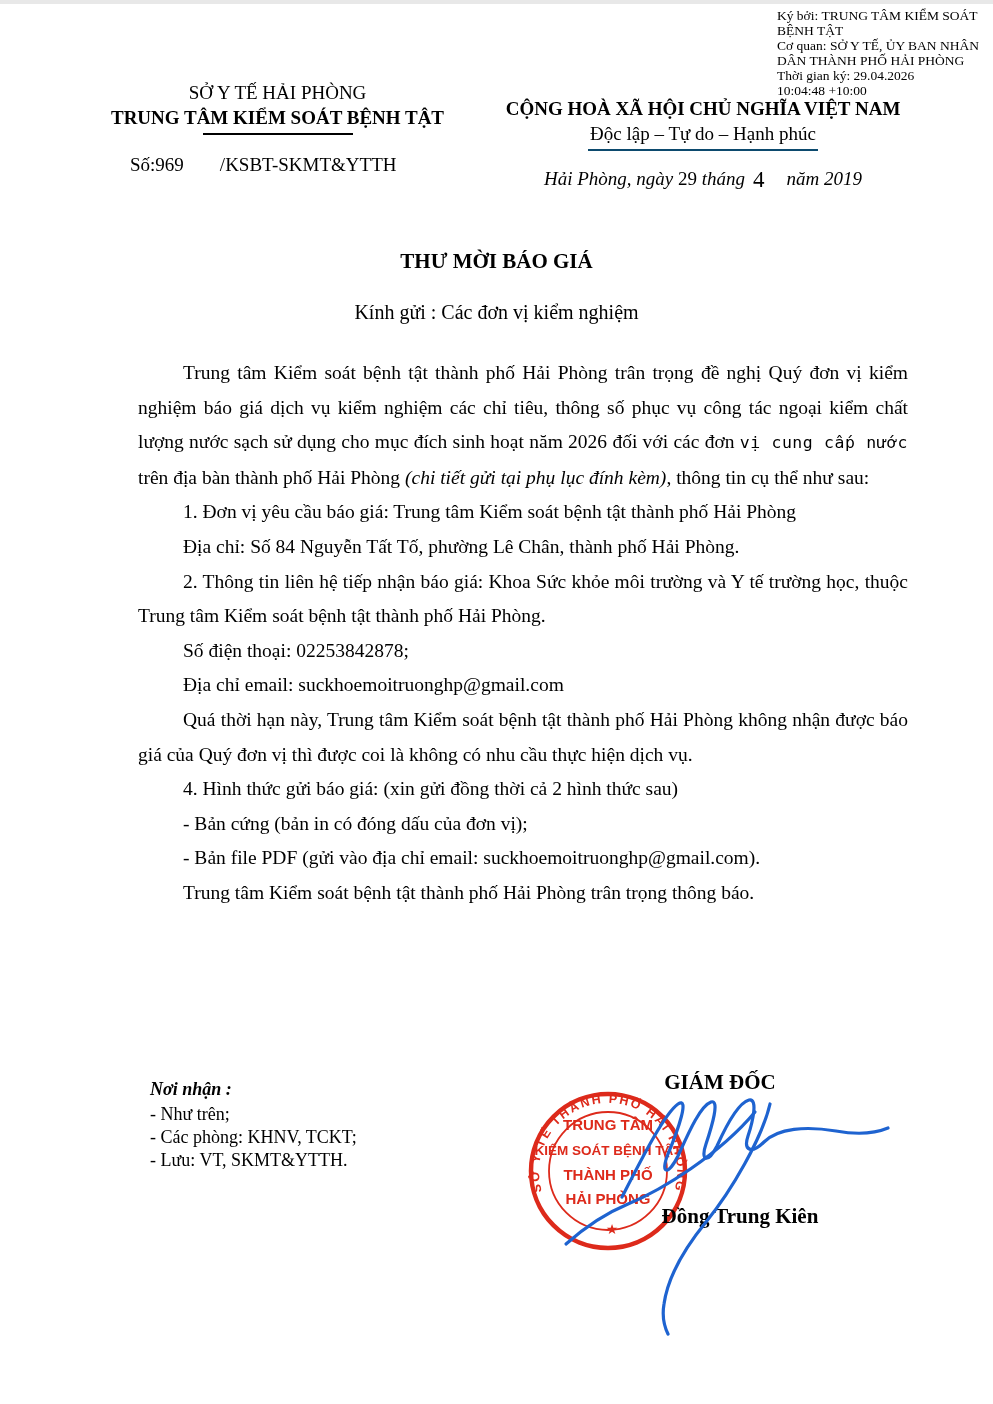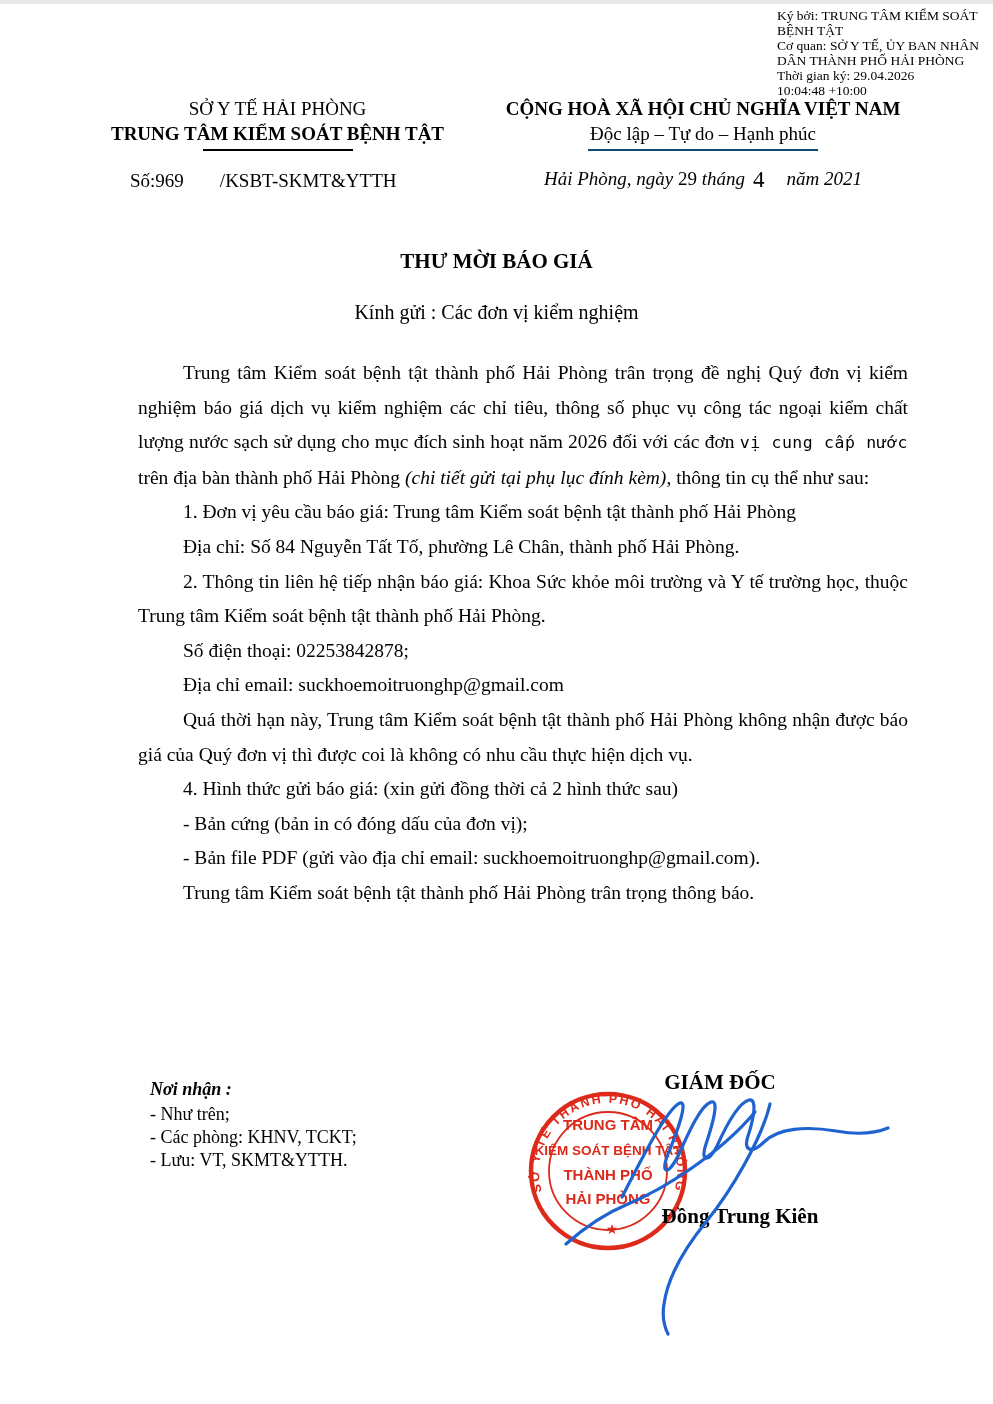--- a/index.html
+++ b/index.html
@@ -7,21 +7,21 @@
     position:relative; width:993px; height:1404px; margin:4px auto;
     background:#ffffff; color:#000;
     font-family:"Liberation Serif", serif; overflow:hidden;
   }
   
   .digi-sig {
     position:absolute; left:777px; top:4px; width:205px;
     font-size:13.5px; line-height:15px; z-index:5;
   }
   
-  .hdr-left { position:absolute; left:90px; top:92px; width:375px; text-align:center; font-size:19px; line-height:25px; }
+  .hdr-left { position:absolute; left:90px; top:76px; width:375px; text-align:center; font-size:19px; line-height:25px; }
   .hdr-left .org-name { font-weight:bold; }
   .hdr-left .rule { width:150px; margin:3px auto 0; border-top:2px solid #000; }
   .doc-number { margin-top:17px; text-align:left; padding-left:40px; font-size:19px; }
   .doc-number .sym { margin-left:36px; }
   .hdr-right { position:absolute; left:468px; top:92px; width:470px; text-align:center; font-size:19px; line-height:25px; z-index:1; }
   .hdr-right .national { font-weight:bold; white-space:nowrap; }
   .hdr-right .motto { font-weight:normal; display:inline-block; border-bottom:2px solid #0c4a6e; padding:0 2px 3px; }
   .date-line { margin-top:14px; font-style:italic; font-size:19px; }
   .date-line .num { font-style:normal; }
   .date-line .num-month { font-style:normal; font-size:23px; position:relative; top:2px; }
@@ -66,21 +66,21 @@
       <span>Số:969</span><span class="sym">/KSBT-SKMT&amp;YTTH</span>
     </div>
   </div>
 
   <div class="hdr-right">
     <div class="national">CỘNG HOÀ XÃ HỘI CHỦ NGHĨA VIỆT NAM</div>
     <div><span class="motto">Độc lập – Tự do – Hạnh phúc</span></div>
     <div class="date-line">
       <span>Hải Phòng, ngày</span>
       <span class="num">29</span>
-      <span>tháng</span><span class="gap-s"></span><span class="num-month">4</span><span class="gap-m"></span><span>năm 2021</span>
+      <span>tháng</span><span class="gap-s"></span><span class="num-month">4</span><span class="gap-m"></span><span>năm 2019</span>
     </div>
   </div>
 
   <div class="doc-title">THƯ MỜI BÁO GIÁ</div>
   <div class="salutation">Kính gửi : Các đơn vị kiểm nghiệm</div>
 
   <div class="body-text">
     <p><span>Trung tâm Kiểm soát bệnh tật thành phố Hải Phòng trân trọng đề nghị Quý đơn vị kiểm nghiệm báo giá dịch vụ kiểm nghiệm các chỉ tiêu, thông số phục vụ công tác ngoại kiểm chất lượng nước sạch sử dụng cho mục đích sinh hoạt năm 2026 đối với các đơn </span><span class="alt-font">vị cung cấp nước</span><span> trên địa bàn thành phố Hải Phòng </span><span class="it">(chi tiết gửi tại phụ lục đính kèm)</span><span>, thông tin cụ thể như sau:</span></p>
     <p>1. Đơn vị yêu cầu báo giá: Trung tâm Kiểm soát bệnh tật thành phố Hải Phòng</p>
     <p>Địa chỉ: Số 84 Nguyễn Tất Tố, phường Lê Chân, thành phố Hải Phòng.</p>

